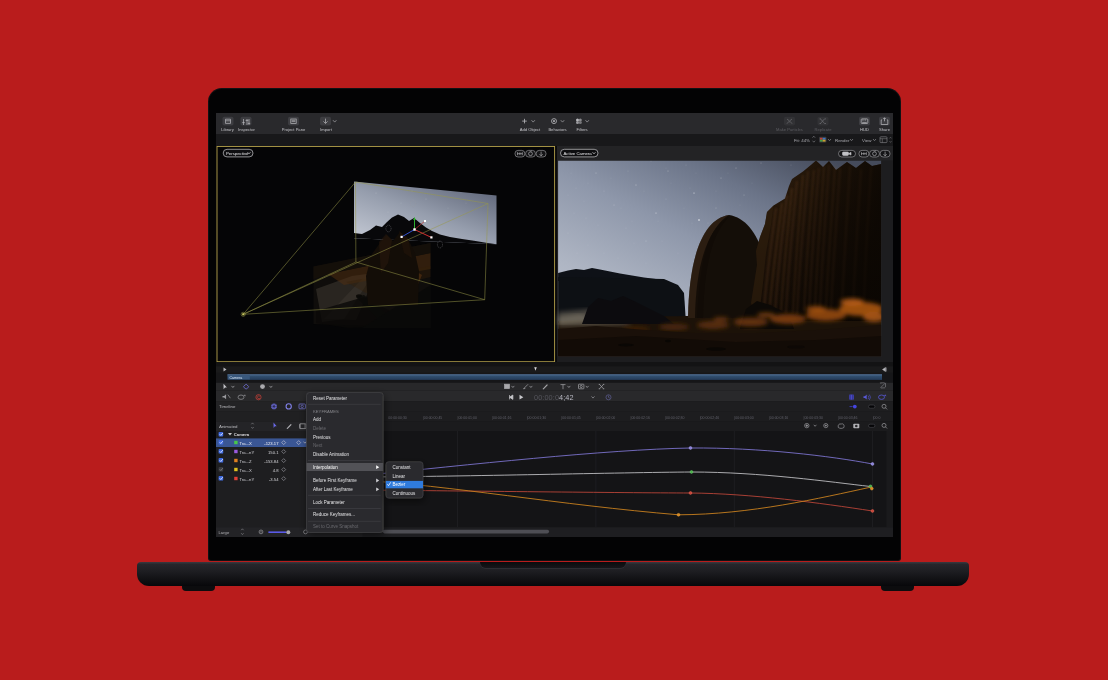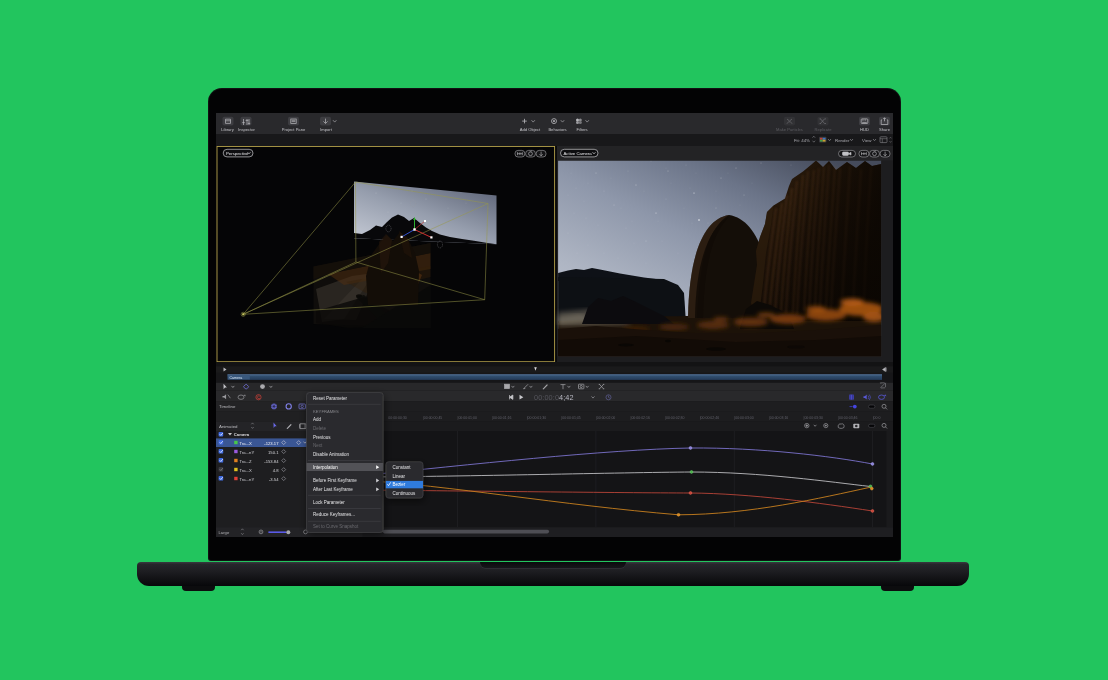--- a/index.html
+++ b/index.html
@@ -1,17 +1,17 @@
 <!DOCTYPE html>
 <html><head>
 <meta charset="utf-8">
 <style>
 html,body{margin:0;padding:0;background:#1d1e20;width:1108px;height:680px;overflow:hidden;font-family:"Liberation Sans",sans-serif;}
 .ab{position:absolute;}
-#stage{position:relative;width:1108px;height:680px;background:#22c55e;}
+#stage{position:relative;width:1108px;height:680px;background:#b91c1c;}
 #screen{left:208px;top:88px;width:693px;height:473px;background:#030304;border-radius:14px 14px 3px 3px;box-shadow:inset 0 0 0 1px rgba(120,120,128,0.12);}
 #base{left:137px;top:562px;width:832px;height:24px;border-radius:4px 4px 12px 12px;background:linear-gradient(180deg,#3a3a40 0%,#26262b 10%,#1e1e22 38%,#121215 70%,#07070a 100%);}
 #notch{left:480px;top:562px;width:146px;height:6px;background:linear-gradient(180deg,#0b0b0d,#16161a);border-radius:0 0 9px 9px;box-shadow:0 1px 0 rgba(190,190,200,0.08);}
 #footL{left:182px;top:586px;width:33px;height:5px;background:#0c0c0e;border-radius:0 0 4px 4px;}
 #footR{left:881px;top:586px;width:33px;height:5px;background:#0c0c0e;border-radius:0 0 4px 4px;}
 </style>
 </head>
 <body>
 <div id="stage">
 <div id="screen" class="ab"></div>

